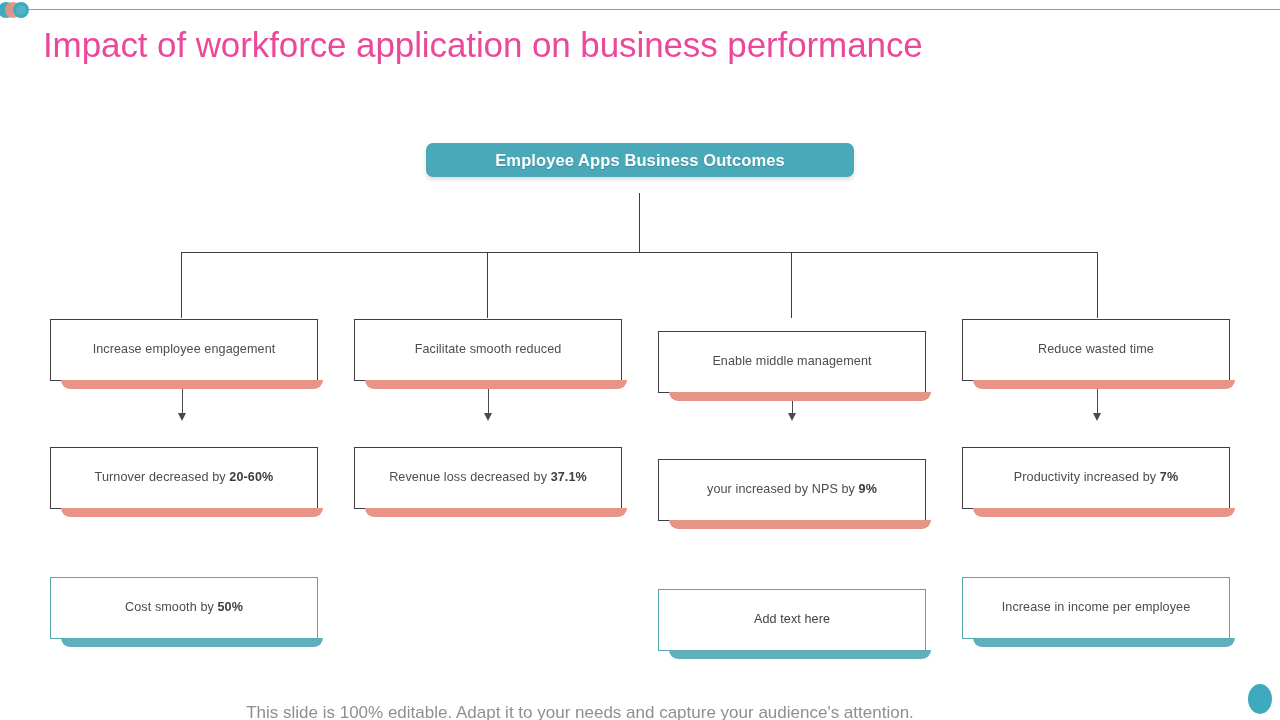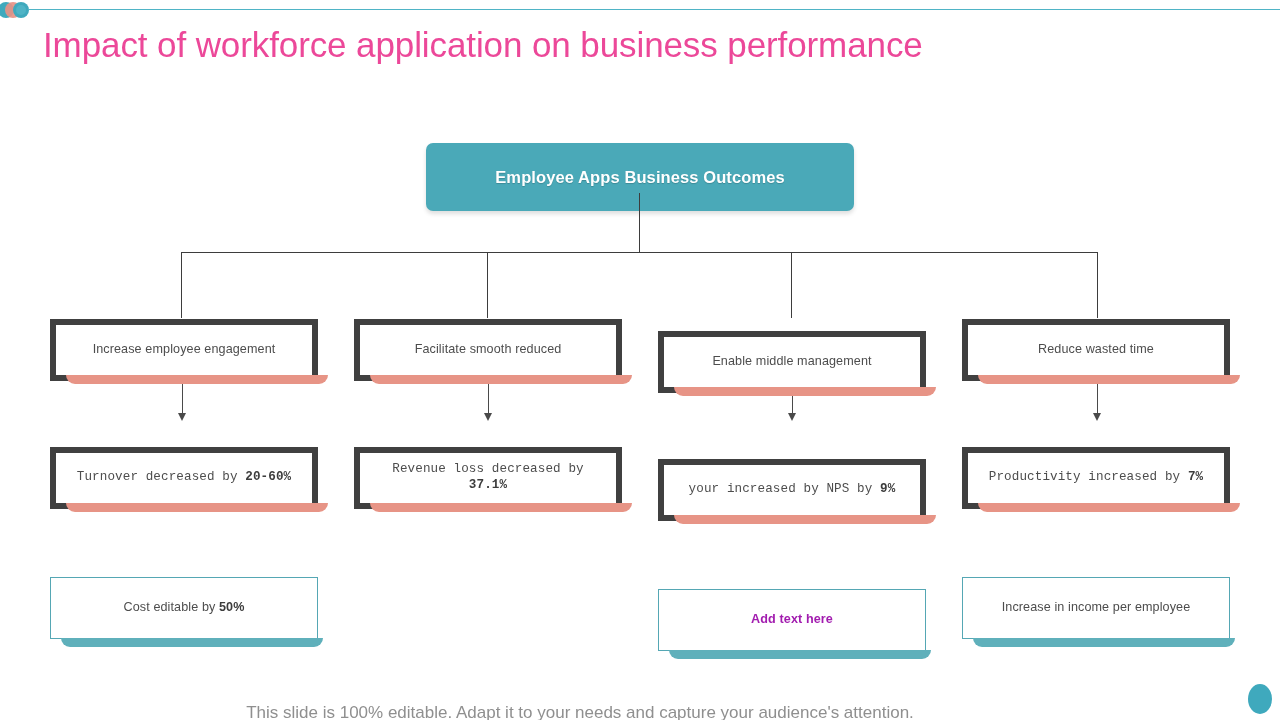--- a/index.html
+++ b/index.html
@@ -63,21 +63,21 @@
     white-space: nowrap;
     margin-left: 13px;
   }
 
   
   .root-node {
     position: absolute;
     left: 426px;
     top: 143px;
     width: 428px;
-    height: 68px;
+    height: 34px;
     background: #4aa9b8;
     border-radius: 7px;
     display: flex;
     align-items: center;
     justify-content: center;
     box-shadow: 0 3px 4px rgba(0,0,0,0.13);
   }
   .root-node-label {
     color: #ffffff;
     font-size: 16.5px;
@@ -137,21 +137,21 @@
   .card-label {
     font-size: 12.6px;
     color: #4d4d4d;
     line-height: 1.25;
     padding: 0 10px;
     letter-spacing: 0.1px;
   }
   .card-label b { font-weight: bold; color: #3d3d3d; }
 
   
-  .card-coral { border: 6px solid #404040; }
+  .card-coral { border: 1px solid #404040; }
   .card-coral .card-shadow {
     position: absolute;
     left: 10px;
     bottom: -9px;
     width: 262px;
     height: 9px;
     background: #e79486;
     border-radius: 0 0 9px 9px;
     z-index: -1;
   }
@@ -169,24 +169,24 @@
   }
 
   
   .col-1 { left: 50px;  }
   .col-2 { left: 354px; }
   .col-3 { left: 658px; margin-top: 12px; }
   .col-4 { left: 962px; text-align: center; }
 
   
   .row-1 { top: 319px; }
-  .row-2 { top: 447px; font-family: Liberation Mono, monospace; }
+  .row-2 { top: 447px; }
   .row-3 { top: 577px; }
 
-  .card-bold-all .card-label { font-weight: bold; color: #a21caf; }
+  .card-bold-all .card-label { font-weight: normal; color: #404040; }
 
   
   .footer-note {
     position: absolute;
     left: 0;
     top: 703px;
     width: 1160px;
     text-align: center;
     font-size: 17px;
     color: #8f8f8f;
@@ -262,21 +262,21 @@
   <div class="card card-coral col-3 row-2">
     <span class="card-label"><span>your increased by NPS by </span><b>9%</b></span>
     <span class="card-shadow"></span>
   </div>
   <div class="card card-coral col-4 row-2">
     <span class="card-label"><span>Productivity increased by </span><b>7%</b></span>
     <span class="card-shadow"></span>
   </div>
 
   <div class="card card-teal col-1 row-3">
-    <span class="card-label"><span>Cost editable by </span><b>50%</b></span>
+    <span class="card-label"><span>Cost smooth by </span><b>50%</b></span>
     <span class="card-shadow"></span>
   </div>
   <div class="card card-teal col-3 row-3 card-bold-all">
     <span class="card-label">Add text here</span>
     <span class="card-shadow"></span>
   </div>
   <div class="card card-teal col-4 row-3">
     <span class="card-label">Increase in income per employee</span>
     <span class="card-shadow"></span>
   </div>

